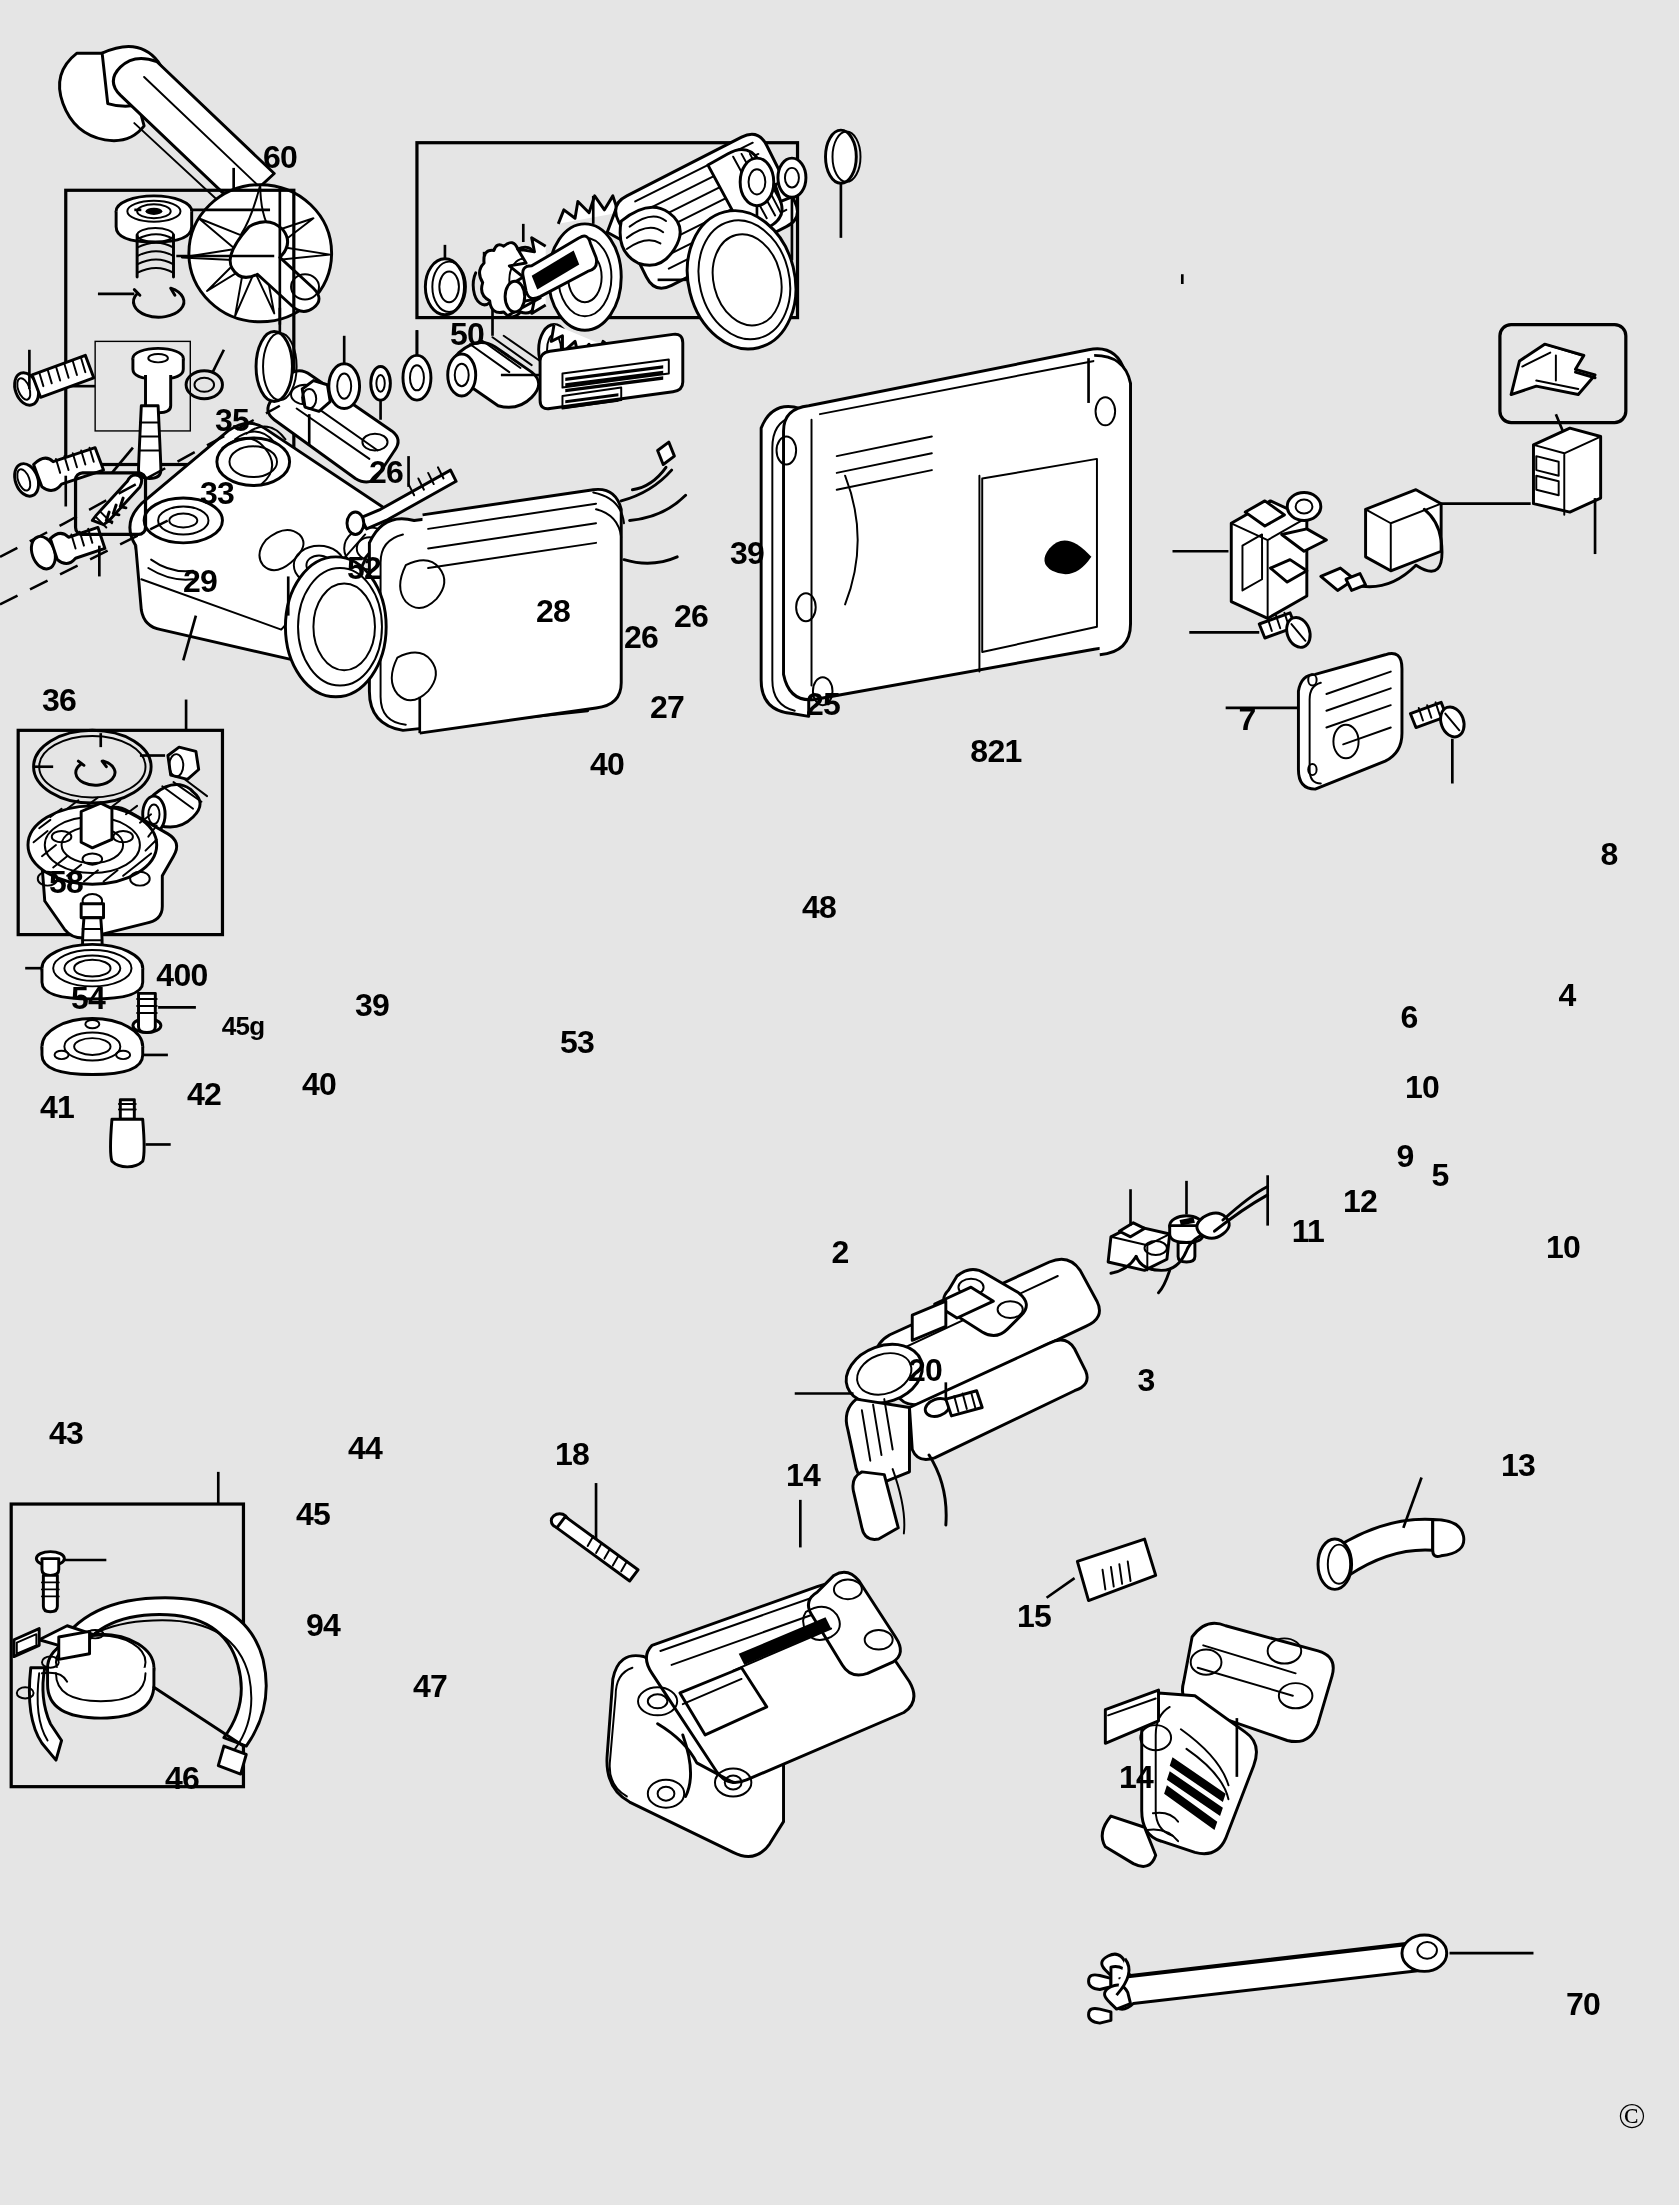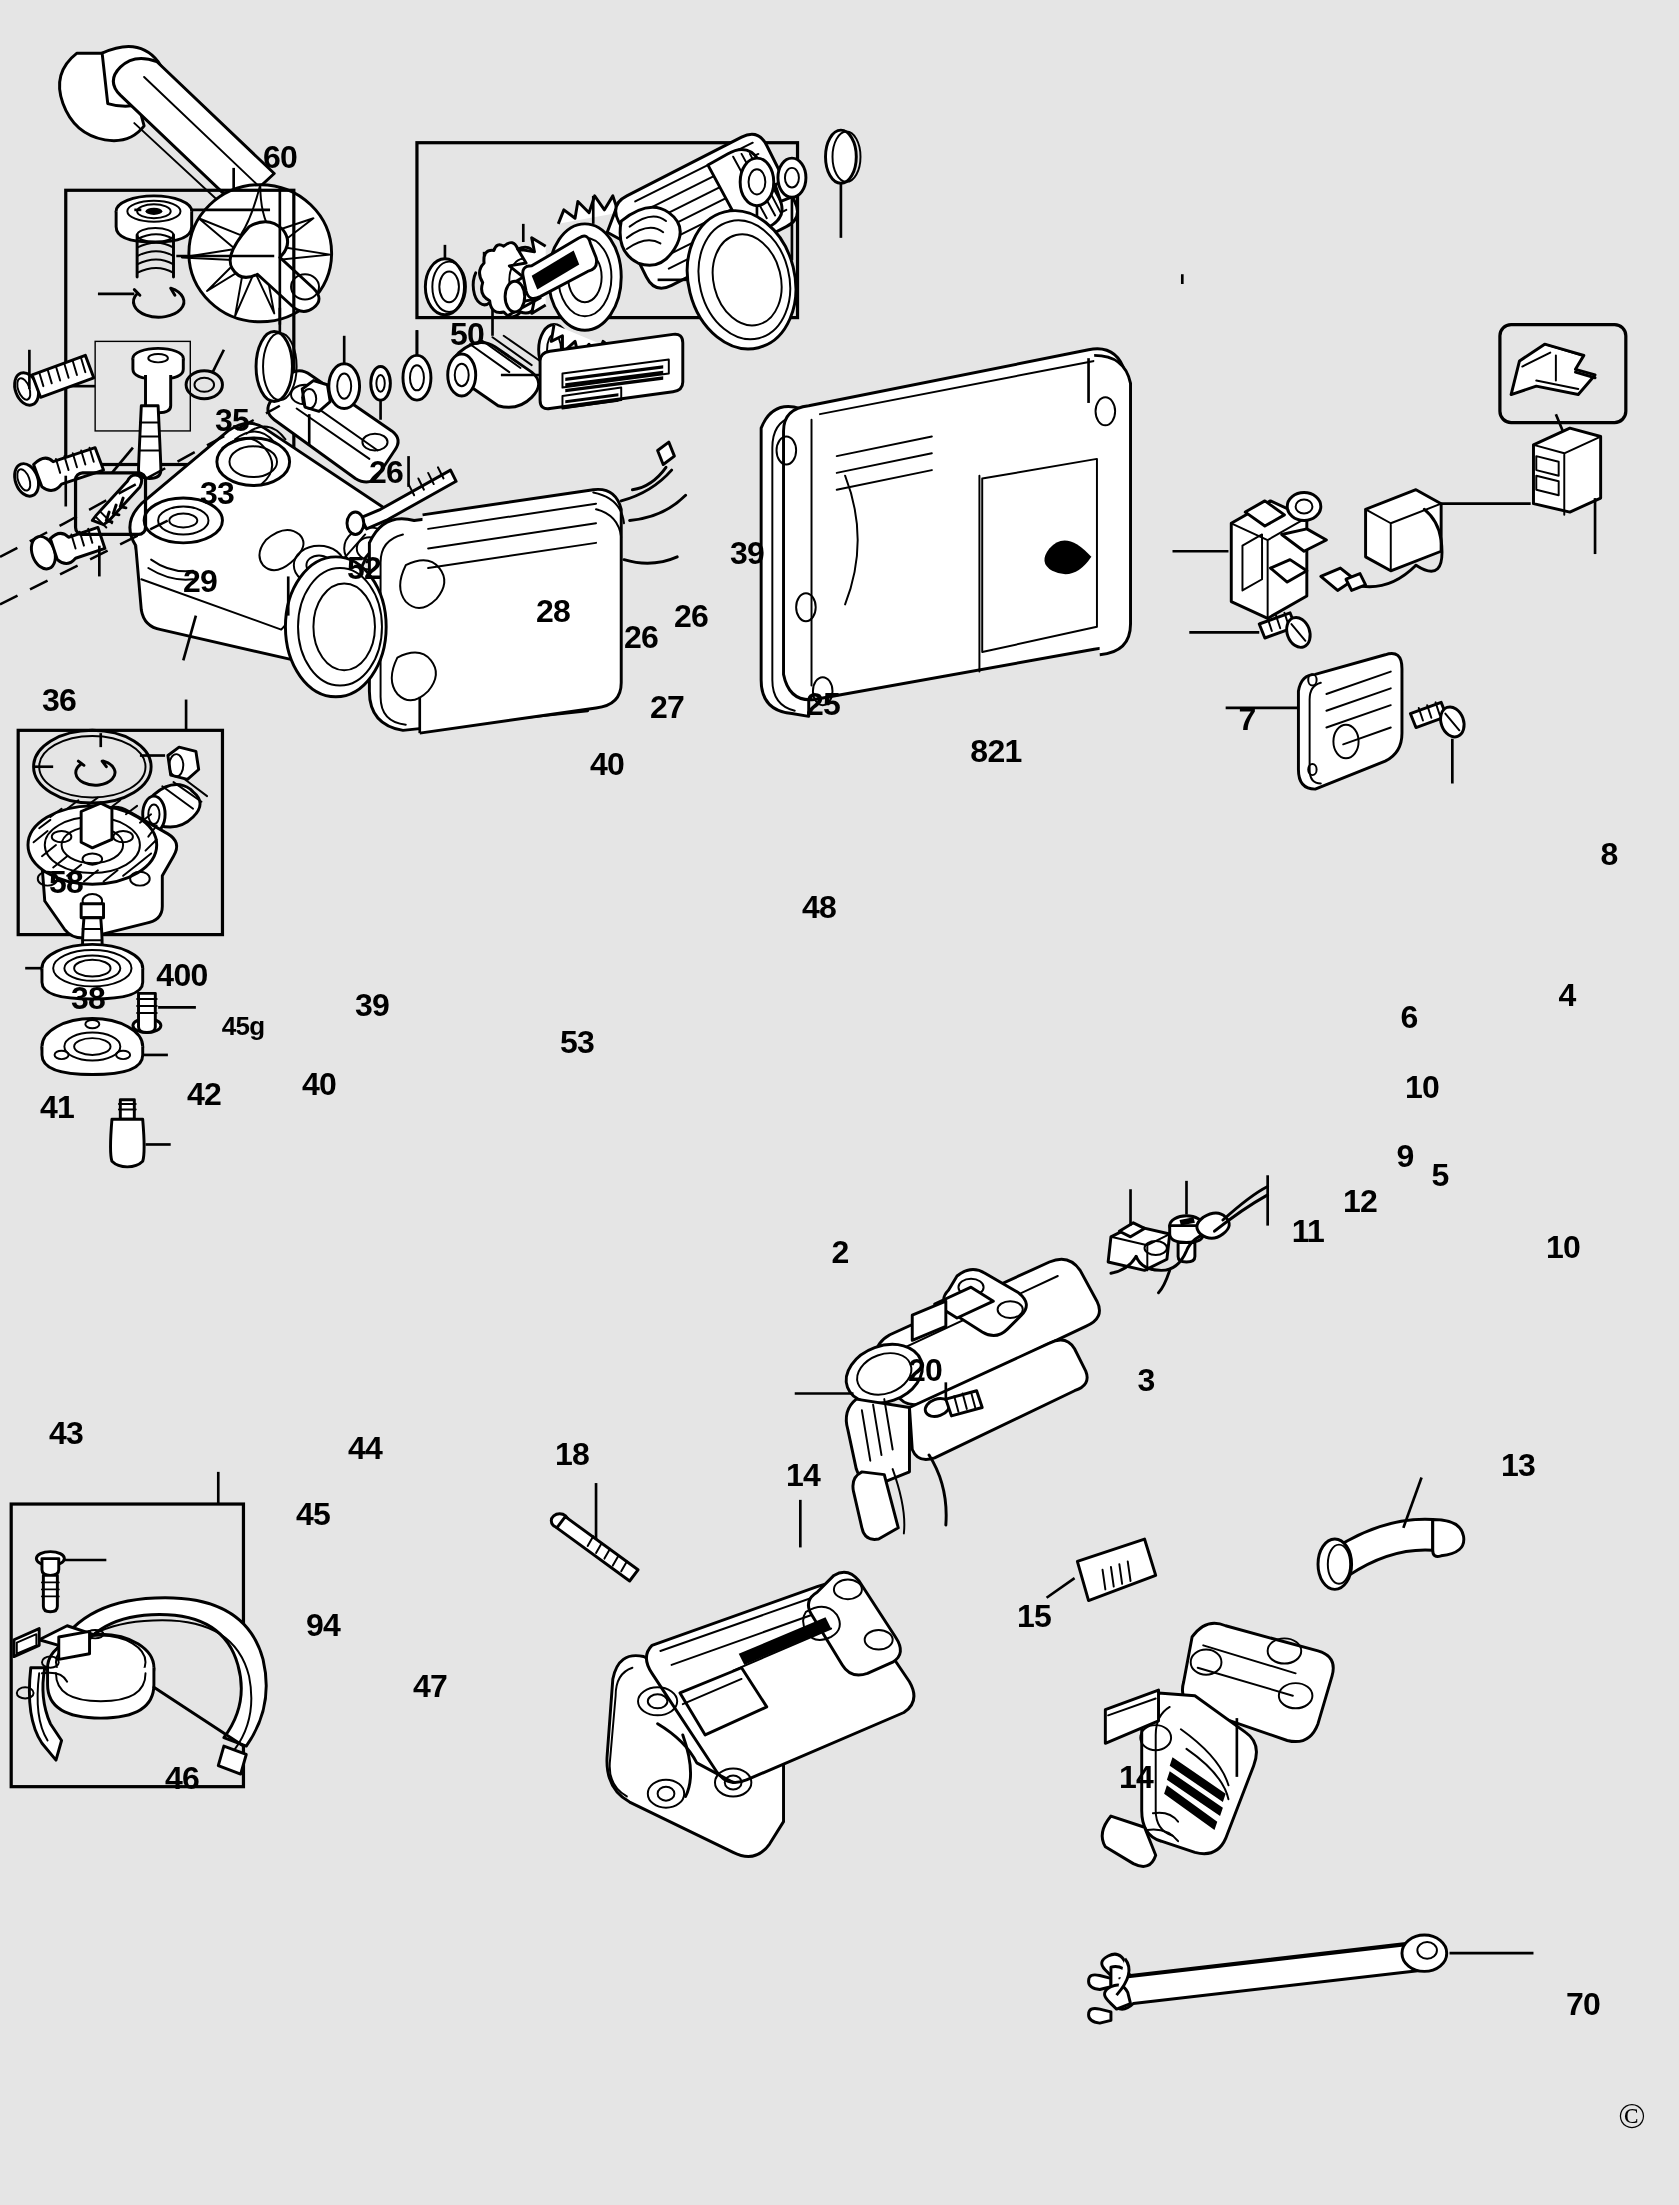--- a/index.html
+++ b/index.html
@@ -591,21 +591,21 @@
   <div class="lbl" style="left: 667px; top: 707px;">27</div>
   <div class="lbl" style="left: 607px; top: 764px;">40</div>
   <div class="lbl" style="left: 823px; top: 704px;">25</div>
 
   <div class="lbl" style="left: 996px; top: 751px;">821</div>
   <div class="lbl" style="left: 1247px; top: 719px;">7</div>
   <div class="lbl" style="left: 1609px; top: 854px;">8</div>
 
   <div class="lbl" style="left: 59px; top: 700px;">36</div>
   <div class="lbl" style="left: 66px; top: 882px;">58</div>
-  <div class="lbl" style="left: 88px; top: 998px;">38</div>
+  <div class="lbl" style="left: 88px; top: 998px;">54</div>
   <div class="lbl" style="left: 182px; top: 975px;">400</div>
   <div class="lbl sm" style="left: 243px; top: 1026px;">45g</div>
 
   <div class="lbl" style="left: 819px; top: 907px;">48</div>
   <div class="lbl" style="left: 840px; top: 1252px;">2</div>
   <div class="lbl" style="left: 577px; top: 1042px;">53</div>
 
   <div class="lbl" style="left: 1409px; top: 1017px;">6</div>
   <div class="lbl" style="left: 1567px; top: 995px;">4</div>
   <div class="lbl" style="left: 1422px; top: 1087px;">10</div>

